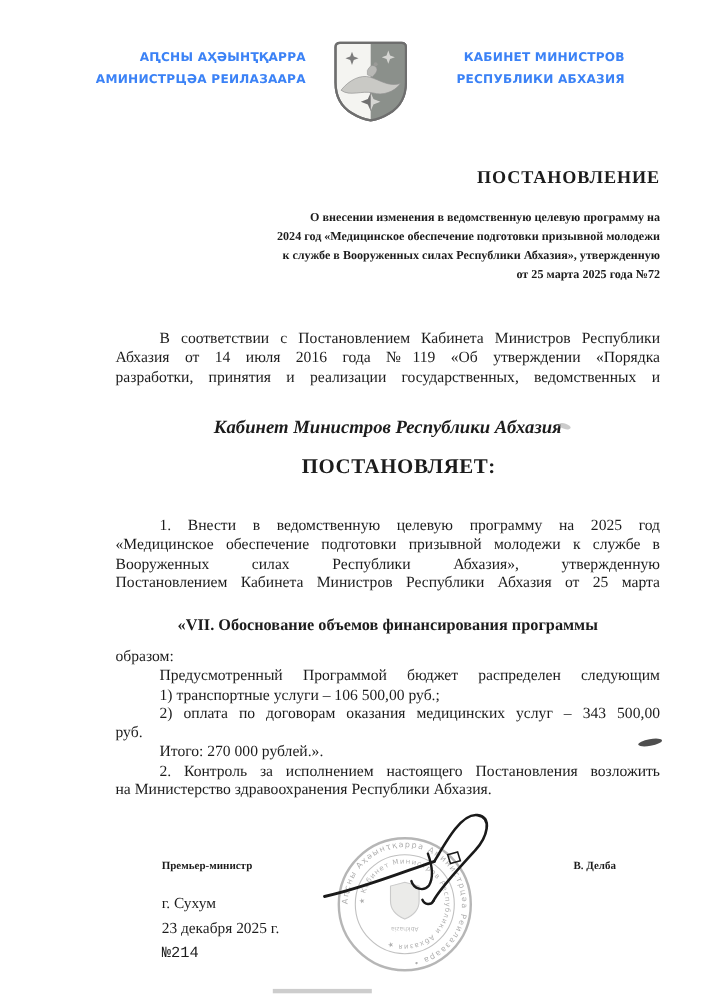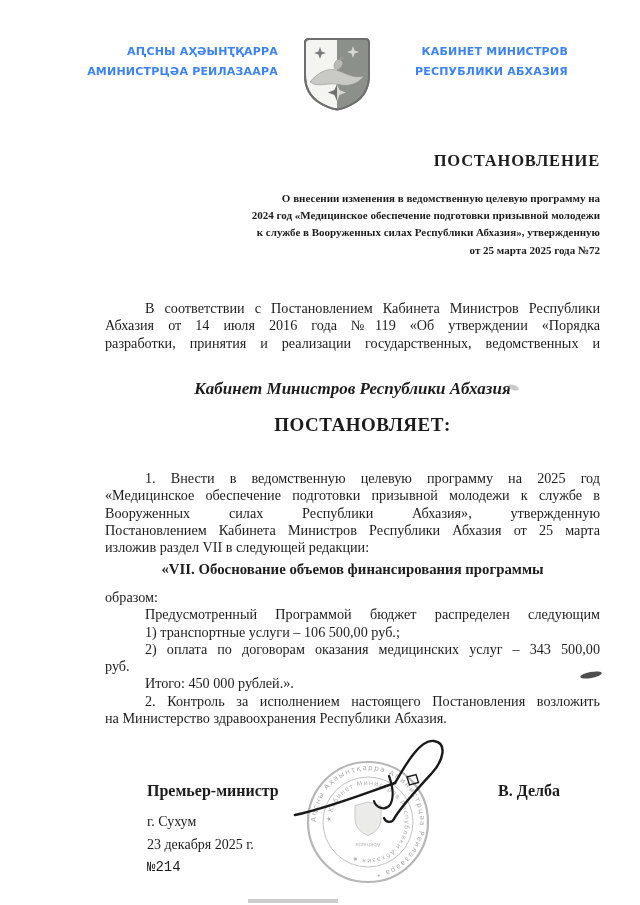--- a/index.html
+++ b/index.html
@@ -39,21 +39,21 @@
   .s-line { text-align:right; font-weight:bold; font-size:11px; line-height:17.2px; }
   .bl { font-size:14.2px; line-height:17.3px; text-align:justify; text-align-last:justify; }
   .bl.last { text-align-last:left; }
   .ind { text-indent:40px; }
 
   
   .sign-row {
     left:105px; top:782px; width:495px; box-sizing:border-box;
     display:flex; justify-content:space-between;
     padding-left:42px; padding-right:40px;
-    font-weight:bold; font-size:16px;gap:15px;
+    font-weight:bold; font-size:10px;gap:15px;
   }
   .foot-line { left:147px; font-size:14px; }
   .place  { top:814px; }
   .dateln { top:837px; }
   .numln  { top:859px;font-family:Liberation Mono, monospace; }
 
   .stampbox { left:283px; top:726px; width:195px; height:168px; }
   .stampbox svg { position:absolute; left:0; top:0; }
 
   
@@ -115,32 +115,31 @@
   </div>
 
   <div class="abs ctr issuer">Кабинет Министров Республики Абхазия</div>
   <div class="abs ctr resolves">ПОСТАНОВЛЯЕТ:</div>
 
   <div class="abs block item1">
     <div class="bl ind">1. Внести в ведомственную целевую программу на 2025 год</div>
     <div class="bl">«Медицинское обеспечение подготовки призывной молодежи к службе в</div>
     <div class="bl">Вооруженных силах Республики Абхазия», утвержденную</div>
     <div class="bl">Постановлением Кабинета Министров Республики Абхазия от 25 марта</div>
-    <div class="bl last">изложив раздел VII в следующей редакции:</div>
   </div>
 
   <div class="abs ctr sec-head">«VII. Обоснование объемов финансирования программы</div>
 
   <div class="abs block budget">
     <div class="bl last">образом:</div>
     <div class="bl ind">Предусмотренный Программой бюджет распределен следующим</div>
     <div class="bl last ind">1) транспортные услуги – 106 500,00 руб.;</div>
     <div class="bl ind">2) оплата по договорам оказания медицинских услуг – 343 500,00</div>
     <div class="bl last">руб.</div>
-    <div class="bl last ind">Итого: 450 000 рублей.».</div>
+    <div class="bl last ind">Итого: 270 000 рублей.».</div>
     <div class="bl ind">2. Контроль за исполнением настоящего Постановления возложить</div>
     <div class="bl last">на Министерство здравоохранения Республики Абхазия.</div>
   </div>
 
   <div class="abs sign-row">
     <span>Премьер-министр</span>
     <span>В. Делба</span>
   </div>
 
   <div class="abs stampbox">

